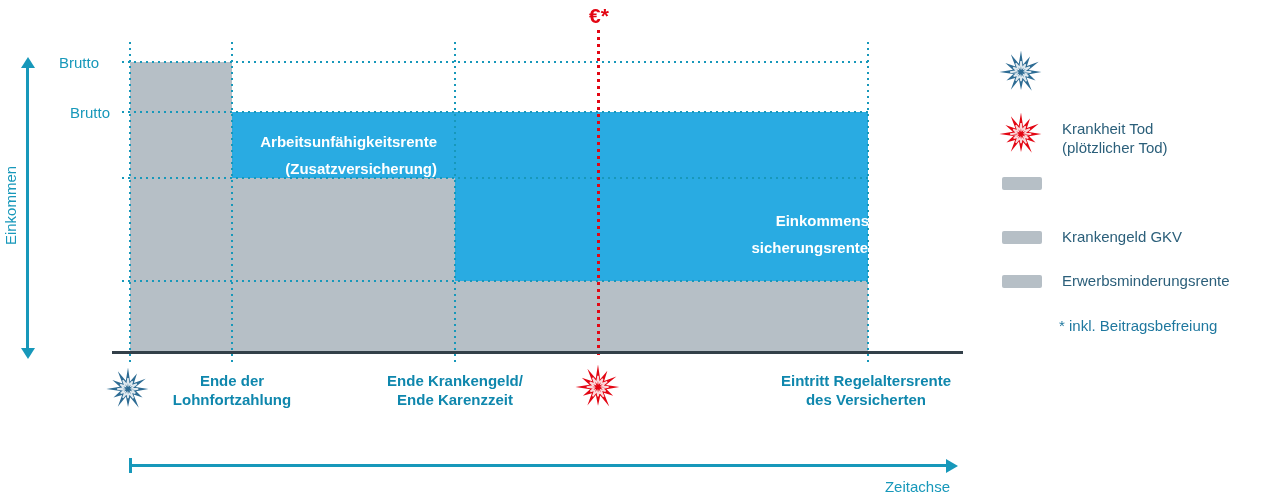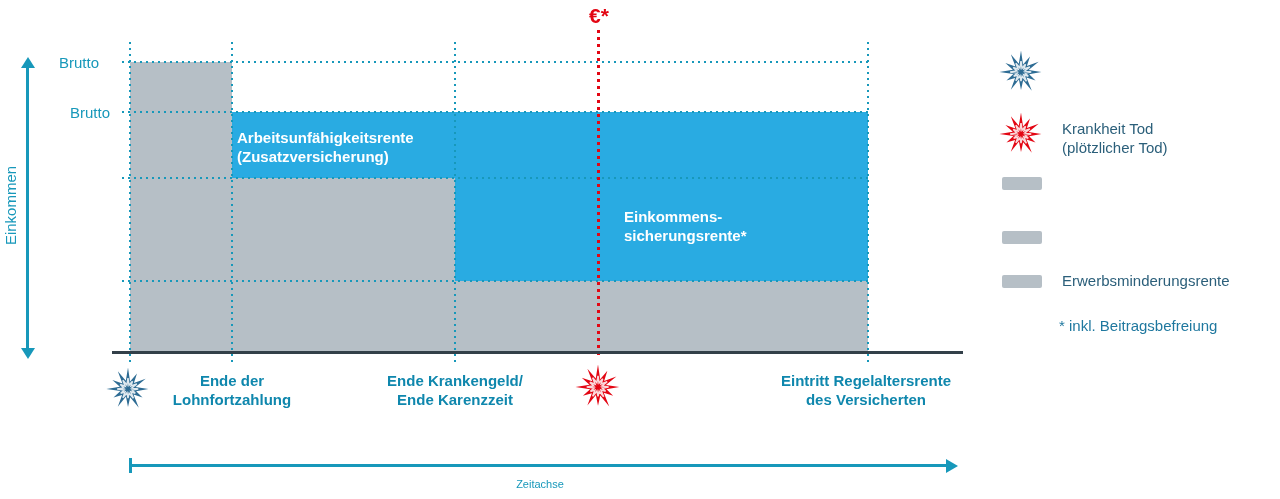--- a/index.html
+++ b/index.html
@@ -13,40 +13,40 @@
 
   .vline{position:absolute;width:2px;z-index:3;
     background-image:repeating-linear-gradient(to bottom,var(--teal,#1798ba) 0 2px,transparent 2px 6px)}
   .vline.red-line{width:3px;
     background-image:repeating-linear-gradient(to bottom,var(--red,#e30613) 0 3px,transparent 3px 7px)}
   .hline{position:absolute;height:2px;z-index:3;
     background-image:repeating-linear-gradient(to right,var(--teal,#1798ba) 0 2px,transparent 2px 6px)}
 
   .baseline{position:absolute;background:var(--axis_line,#334049);z-index:4}
 
-  .area-label{position:absolute;color:#ffffff;font-weight:bold;font-size:15px;line-height:19px;
-    text-align:left;z-index:5;white-space:pre-line}
+  .area-label{position:absolute;color:#ffffff;font-weight:bold;font-size:15px;line-height:27px;
+    text-align:right;z-index:5;white-space:pre-line}
   .tick-label{position:absolute;color:var(--teal,#1798ba);font-size:15px;z-index:5}
   .milestone{position:absolute;color:var(--tick_text,#0f87ad);font-weight:bold;font-size:15px;
     line-height:19px;text-align:center;z-index:5;white-space:pre-line}
   .euro{position:absolute;color:var(--red,#e30613);font-weight:bold;font-size:21px;z-index:6;text-align:center}
 
   .star{position:absolute;z-index:6}
   .yaxis-line{position:absolute;left:26px;top:66px;width:3px;height:284px;background:var(--teal,#1798ba)}
   .arrow{position:absolute;width:0;height:0}
   .arrow.up{border-left:7px solid transparent;border-right:7px solid transparent;border-bottom:11px solid var(--teal,#1798ba)}
   .arrow.down{border-left:7px solid transparent;border-right:7px solid transparent;border-top:11px solid var(--teal,#1798ba)}
   .arrow.right{border-top:7px solid transparent;border-bottom:7px solid transparent;border-left:12px solid var(--teal,#1798ba)}
   .y-label{position:absolute;left:-55px;top:197px;width:130px;text-align:center;
     transform:rotate(-90deg);color:var(--teal,#1798ba);font-size:15px;z-index:5}
 
   .t-line{position:absolute;left:130px;top:464px;width:818px;height:3px;background:var(--teal,#1798ba)}
   .t-cap{position:absolute;left:129px;top:458px;width:3px;height:15px;background:var(--teal,#1798ba)}
-  .t-label{position:absolute;left:130px;top:478px;width:820px;text-align:center;
-    color:var(--teal,#1798ba);font-size:11px}
+  .t-label{position:absolute;left:130px;top:478px;width:820px;text-align:right;
+    color:var(--teal,#1798ba);font-size:15px}
 
   .legend-label{position:absolute;color:var(--legend_text,#2b5f7a);font-size:15px;line-height:19px;white-space:pre-line}
   .legend-note{position:absolute;color:var(--note_text,#1f789f);font-size:15px}
   .swatch{position:absolute;width:40px;height:13px;border-radius:2px;background:var(--gray_block,#b6bfc6)}
 </style>
 </head>
 <body>
 
 <div class="canvas">
 
@@ -117,19 +117,20 @@
 
   <svg class="star" style="left:997px;top:110px;width:48px;height:48px;color:var(--red,#e30613)">
       <use href="#starburst"></use>
     </svg>
   <div class="legend-label" style="left:1062px;top:119px;width:218px">Krankheit Tod
 (plötzlicher Tod)</div>
 
   <div class="swatch" style="left:1002px;top:177px"></div>
 
   <div class="swatch" style="left:1002px;top:231px"></div>
+  <div class="legend-label" style="left:1062px;top:227px;width:218px">Krankengeld GKV</div>
 
   <div class="swatch" style="left:1002px;top:275px"></div>
   <div class="legend-label" style="left:1062px;top:271px;width:218px">Erwerbsminderungsrente</div>
 
   <div class="legend-note" style="left:1059px;top:317px;width:220px">* inkl. Beitragsbefreiung</div>
 
 </div>
 
 </body></html>

